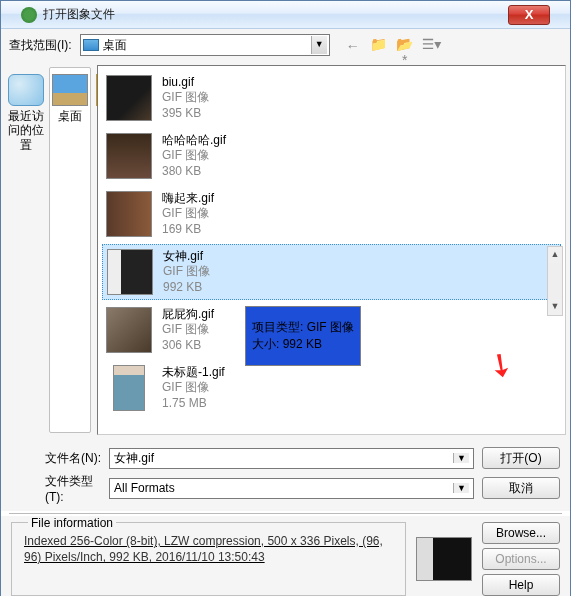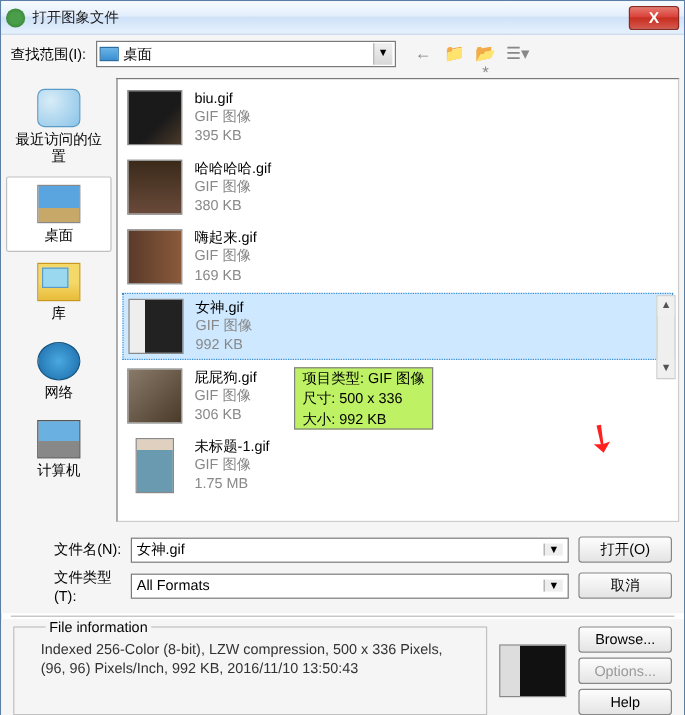--- a/index.html
+++ b/index.html
@@ -1,31 +1,31 @@
 <!DOCTYPE html>
 <html><head>
 <meta charset="utf-8">
 <style>
 * { box-sizing: border-box; margin: 0; padding: 0; font-family: "Microsoft YaHei", SimSun, Tahoma, sans-serif; font-size: 12px; }
 body { background: #e8e8e8; width: 571px; height: 596px; overflow: hidden; }
 .window { width: 571px; background: #fff; border: 1px solid #5a7ea5; position: relative; }
-.titlebar { height: 28px; background: linear-gradient(to bottom, #f7fbff 0%, #e3eefc 45%, #cfe2f8 50%, #e6f1fd 100%); display: flex; align-items: center; padding: 0 4px; border-bottom: 1px solid #b8cde6; }
+.titlebar { height: 28px; background: linear-gradient(to bottom, #f7fbff 0%, #e3eefc 45%, #cfe2f8 50%, #e6f1fd 100%); display: flex; align-items: center; padding: 0 20px; border-bottom: 1px solid #b8cde6; }
 .titlebar-icon { width: 16px; height: 16px; background: radial-gradient(circle, #4a9e4a 40%, #2d7a2d 100%); border-radius: 50%; margin-right: 6px; }
 .titlebar-text { flex: 1; color: #1a1a1a; }
 .close-btn { width: 42px; height: 20px; background: linear-gradient(to bottom, #e67a6f 0%, #d9413a 45%, #c62e1f 50%, #d5584e 100%); border: 1px solid #8a2a20; border-radius: 3px; color: #fff; font-size: 13px; font-weight: bold; text-align: center; line-height: 17px; cursor: pointer; }
 .toolbar { height: 32px; display: flex; align-items: center; padding: 4px 8px; background: #f5f5f5; gap: 4px; }
 .toolbar-label { margin-right: 4px; }
 .look-in { flex: 0 0 250px; height: 22px; border: 1px solid #7a7a7a; background: #fff; display: flex; align-items: center; padding: 0 2px; }
 .look-in-icon { width: 16px; height: 12px; background: linear-gradient(to bottom, #6ab5e8, #3a8ed0); border: 1px solid #2a6ea0; margin-right: 4px; }
 .look-in-text { flex: 1; }
 .look-in-arrow { width: 16px; height: 18px; background: linear-gradient(to bottom, #f0f0f0, #d8d8d8); border-left: 1px solid #aaa; text-align: center; line-height: 17px; font-size: 9px; }
 .nav-icons { display: flex; gap: 8px; margin-left: 10px; }
 .nav-icon { width: 18px; height: 18px; color: #888; font-size: 14px; cursor: pointer; text-align: center; }
 .body-area { display: flex; background: #f5f5f5; }
-.sidebar { width: 96px; background: #f5f5f5; padding: 6px 4px; display: flex; flex-direction: column; gap: 2px; }
+.sidebar { width: 96px; background: #f5f5f5; padding: 6px 4px; display: flex; flex-direction: row; gap: 2px; }
 .sidebar-item { display: flex; flex-direction: column; align-items: center; padding: 6px 2px; cursor: pointer; border: 1px solid transparent; }
 .sidebar-item.selected { background: #fff; border: 1px solid #c0c0c0; border-radius: 2px; }
 .sidebar-icon { width: 36px; height: 32px; margin-bottom: 3px; }
 .icon-recent { background: radial-gradient(circle at 30% 30%, #d8ecf7, #8bc4e8); border-radius: 6px; border: 1px solid #5a9bc8; }
 .icon-desktop { background: linear-gradient(to bottom, #5aa5e0 60%, #c8a868 60%); border: 1px solid #888; }
 .icon-library { background: linear-gradient(to bottom, #f5d968 50%, #e8bc3a 100%); border: 1px solid #c89820; position: relative; }
 .icon-library::before { content: ""; position: absolute; top: 3px; left: 3px; width: 60%; height: 50%; background: #9ad8f0; border: 1px solid #5a9bc8; }
 .icon-computer { background: linear-gradient(to bottom, #6ab0e0 55%, #888 55%); border: 1px solid #555; }
 .icon-network { background: radial-gradient(circle, #4aa8e0, #1a6aa8); border-radius: 50%; border: 1px solid #155580; }
 .sidebar-label { text-align: center; line-height: 1.2; }
@@ -36,34 +36,34 @@
 .thumb { width: 46px; height: 46px; background: #2a2a2a; border: 1px solid #888; flex-shrink: 0; }
 .thumb.th-biu { background: linear-gradient(135deg, #1a1a1a 60%, #4a3a2a); }
 .thumb.th-haha { background: linear-gradient(to bottom, #3a2a1a, #6a4a3a); }
 .thumb.th-hai { background: linear-gradient(90deg, #5a3a2a, #8a5a3a); }
 .thumb.th-nvshen { background: linear-gradient(to right, #eee 30%, #222 30%); }
 .thumb.th-pipi { background: linear-gradient(135deg, #8a7a6a, #4a3a2a); }
 .thumb.th-weibiao { background: linear-gradient(to bottom, #e0d0c0 20%, #6a9ab0 20%); width: 32px; margin-left: 7px; margin-right: 7px; }
 .file-info { display: flex; flex-direction: column; line-height: 1.3; }
 .file-name { color: #000; }
 .file-type, .file-size { color: #888; }
-.tooltip { position: absolute; left: 147px; top: 240px; background: #bef264; border: 1px solid #808080; padding: 0 6px; line-height: 1.4; z-index: 10; }
+.tooltip { position: absolute; left: 147px; top: 240px; background: #1d4ed8; border: 1px solid #808080; padding: 12px 6px; line-height: 1.4; z-index: 10; }
 .scrollbar-v { position: absolute; right: 2px; top: 180px; width: 16px; height: 70px; background: #efefef; border: 1px solid #ccc; display:flex; flex-direction:column; }
 .scroll-arrow { height: 16px; text-align:center; font-size:9px; line-height:15px; color:#555; background:#f0f0f0; }
 .arrow-annotation { position: absolute; right: 50px; top: 280px; color: #ff2020; font-size: 32px; transform: rotate(35deg); pointer-events: none; }
 .form-area { padding: 6px 10px; background: #f5f5f5; }
 .form-row { display: flex; align-items: center; height: 26px; gap: 8px; margin-bottom: 4px; }
 .form-label { width: 90px; padding-left: 34px; }
 .form-input { flex: 1; height: 21px; border: 1px solid #7a7a7a; background: #fff; display: flex; align-items: center; padding: 0 4px; font-family: Tahoma, sans-serif; }
 .form-input .dd-arrow { margin-left: auto; width: 16px; text-align: center; font-size: 9px; border-left: 1px solid #aaa; background: #eee; }
 .btn { width: 78px; height: 22px; background: linear-gradient(to bottom, #fdfdfd, #e4e4e4); border: 1px solid #888; border-radius: 3px; cursor: pointer; text-align: center; line-height: 20px; }
 .btn.disabled { color: #999; }
 .divider { height: 1px; background: #bbb; margin: 2px 8px; }
 .bottom-area { display: flex; padding: 6px 10px 10px; gap: 10px; background: #f5f5f5; position: relative; }
-.fileinfo-box { flex: 1; border: 1px solid #c0c0c0; padding: 2px 22px 6px; }
+.fileinfo-box { flex: 1; border: 1px solid #c0c0c0; padding: 2px 12px 6px; text-decoration: underline; }
 .fileinfo-legend { position: relative; top: -9px; left: 4px; background: #f5f5f5; padding: 0 3px; display: inline-block; }
 .fileinfo-text { color: #333; line-height: 1.35; margin-top: -6px; }
 .preview-thumb { width: 56px; height: 44px; background: linear-gradient(to right, #ddd 30%, #111 30%); border: 1px solid #888; align-self: center; }
 .right-buttons { display: flex; flex-direction: column; gap: 4px; }
 </style>
 </head>
 <body>
 
 <div class="window">
 
@@ -159,21 +159,20 @@
             <div class="file-info">
               <span class="file-name">未标题-1.gif</span>
               <span class="file-type">GIF 图像</span>
               <span class="file-size">1.75 MB</span>
             </div>
           </div>
         </div>
 
       <div class="tooltip">
         <div>项目类型: GIF 图像</div>
-        <div>尺寸: 500 x 336</div>
         <div>大小: 992 KB</div>
       </div>
 
       <div class="scrollbar-v">
         <div class="scroll-arrow">▲</div>
         <div style="flex:1"></div>
         <div class="scroll-arrow">▼</div>
       </div>
 
       <div class="arrow-annotation">➘</div>

